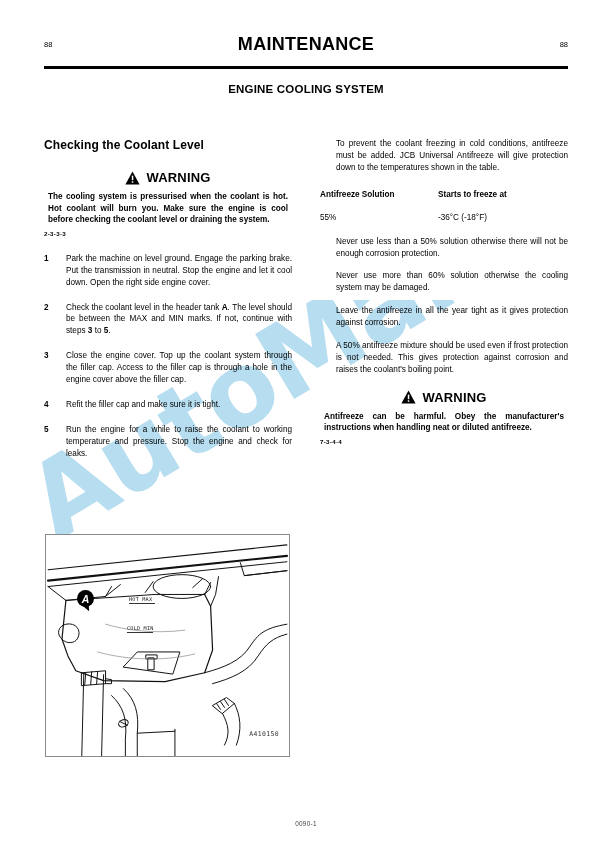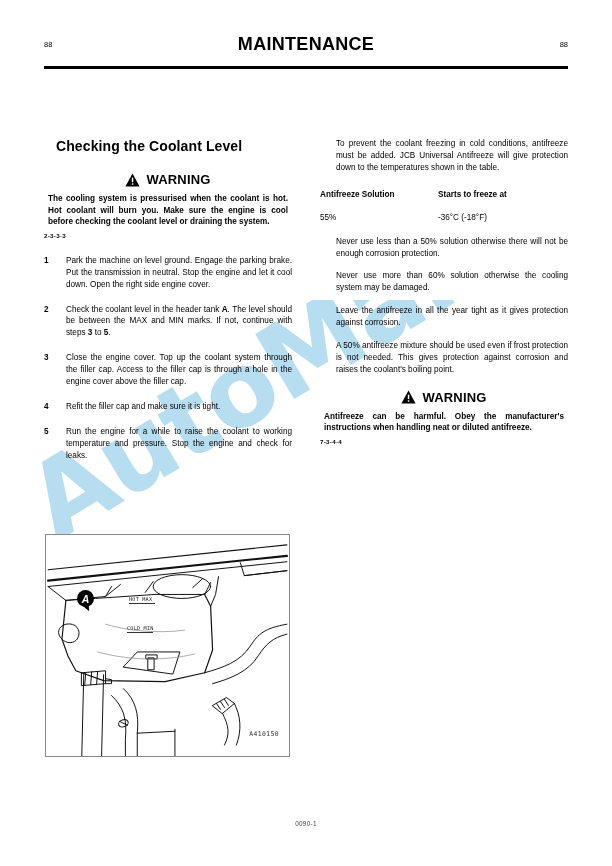--- a/index.html
+++ b/index.html
@@ -100,22 +100,22 @@
   .col {
     position: absolute;
     top: 138px;
     width: 248px;
     z-index: 8;
   }
   .col-left  { left: 44px; }
   .col-right { left: 320px; }
 
   h2.sub {
-    margin: 0 0 18px 12px;
-    font-size: 14px;
+    margin: 0 0 18px 0;
+    font-size: 12px;
     font-weight: 700;
     letter-spacing: 0.1px;
   }
 
   
   .warning-head {
     display: flex;
     align-items: center;
     justify-content: center;
     gap: 6px;
@@ -288,20 +288,21 @@
   <div class="watermark">
     <div class="watermark-text">AutoManual</div>
   </div>
 
   <div class="header">
     <div class="folio-left">88</div>
     <div class="header-title">MAINTENANCE</div>
     <div class="folio-right">88</div>
   </div>
   <div class="header-rule"></div>
+  <div class="section-title">ENGINE COOLING SYSTEM</div>
 
   <div class="col col-left">
     <h2 class="sub">Checking the Coolant Level</h2>
 
     <div>
       <div class="warning-head">
         <span class="warn-tri">
           <svg viewBox="0 0 15 14" xmlns="http://www.w3.org/2000/svg">
             <polygon points="7.5,0.5 14.6,13.4 0.4,13.4" fill="#000"></polygon>
             <rect x="6.8" y="4.6" width="1.5" height="4.6" fill="#fff"></rect>

